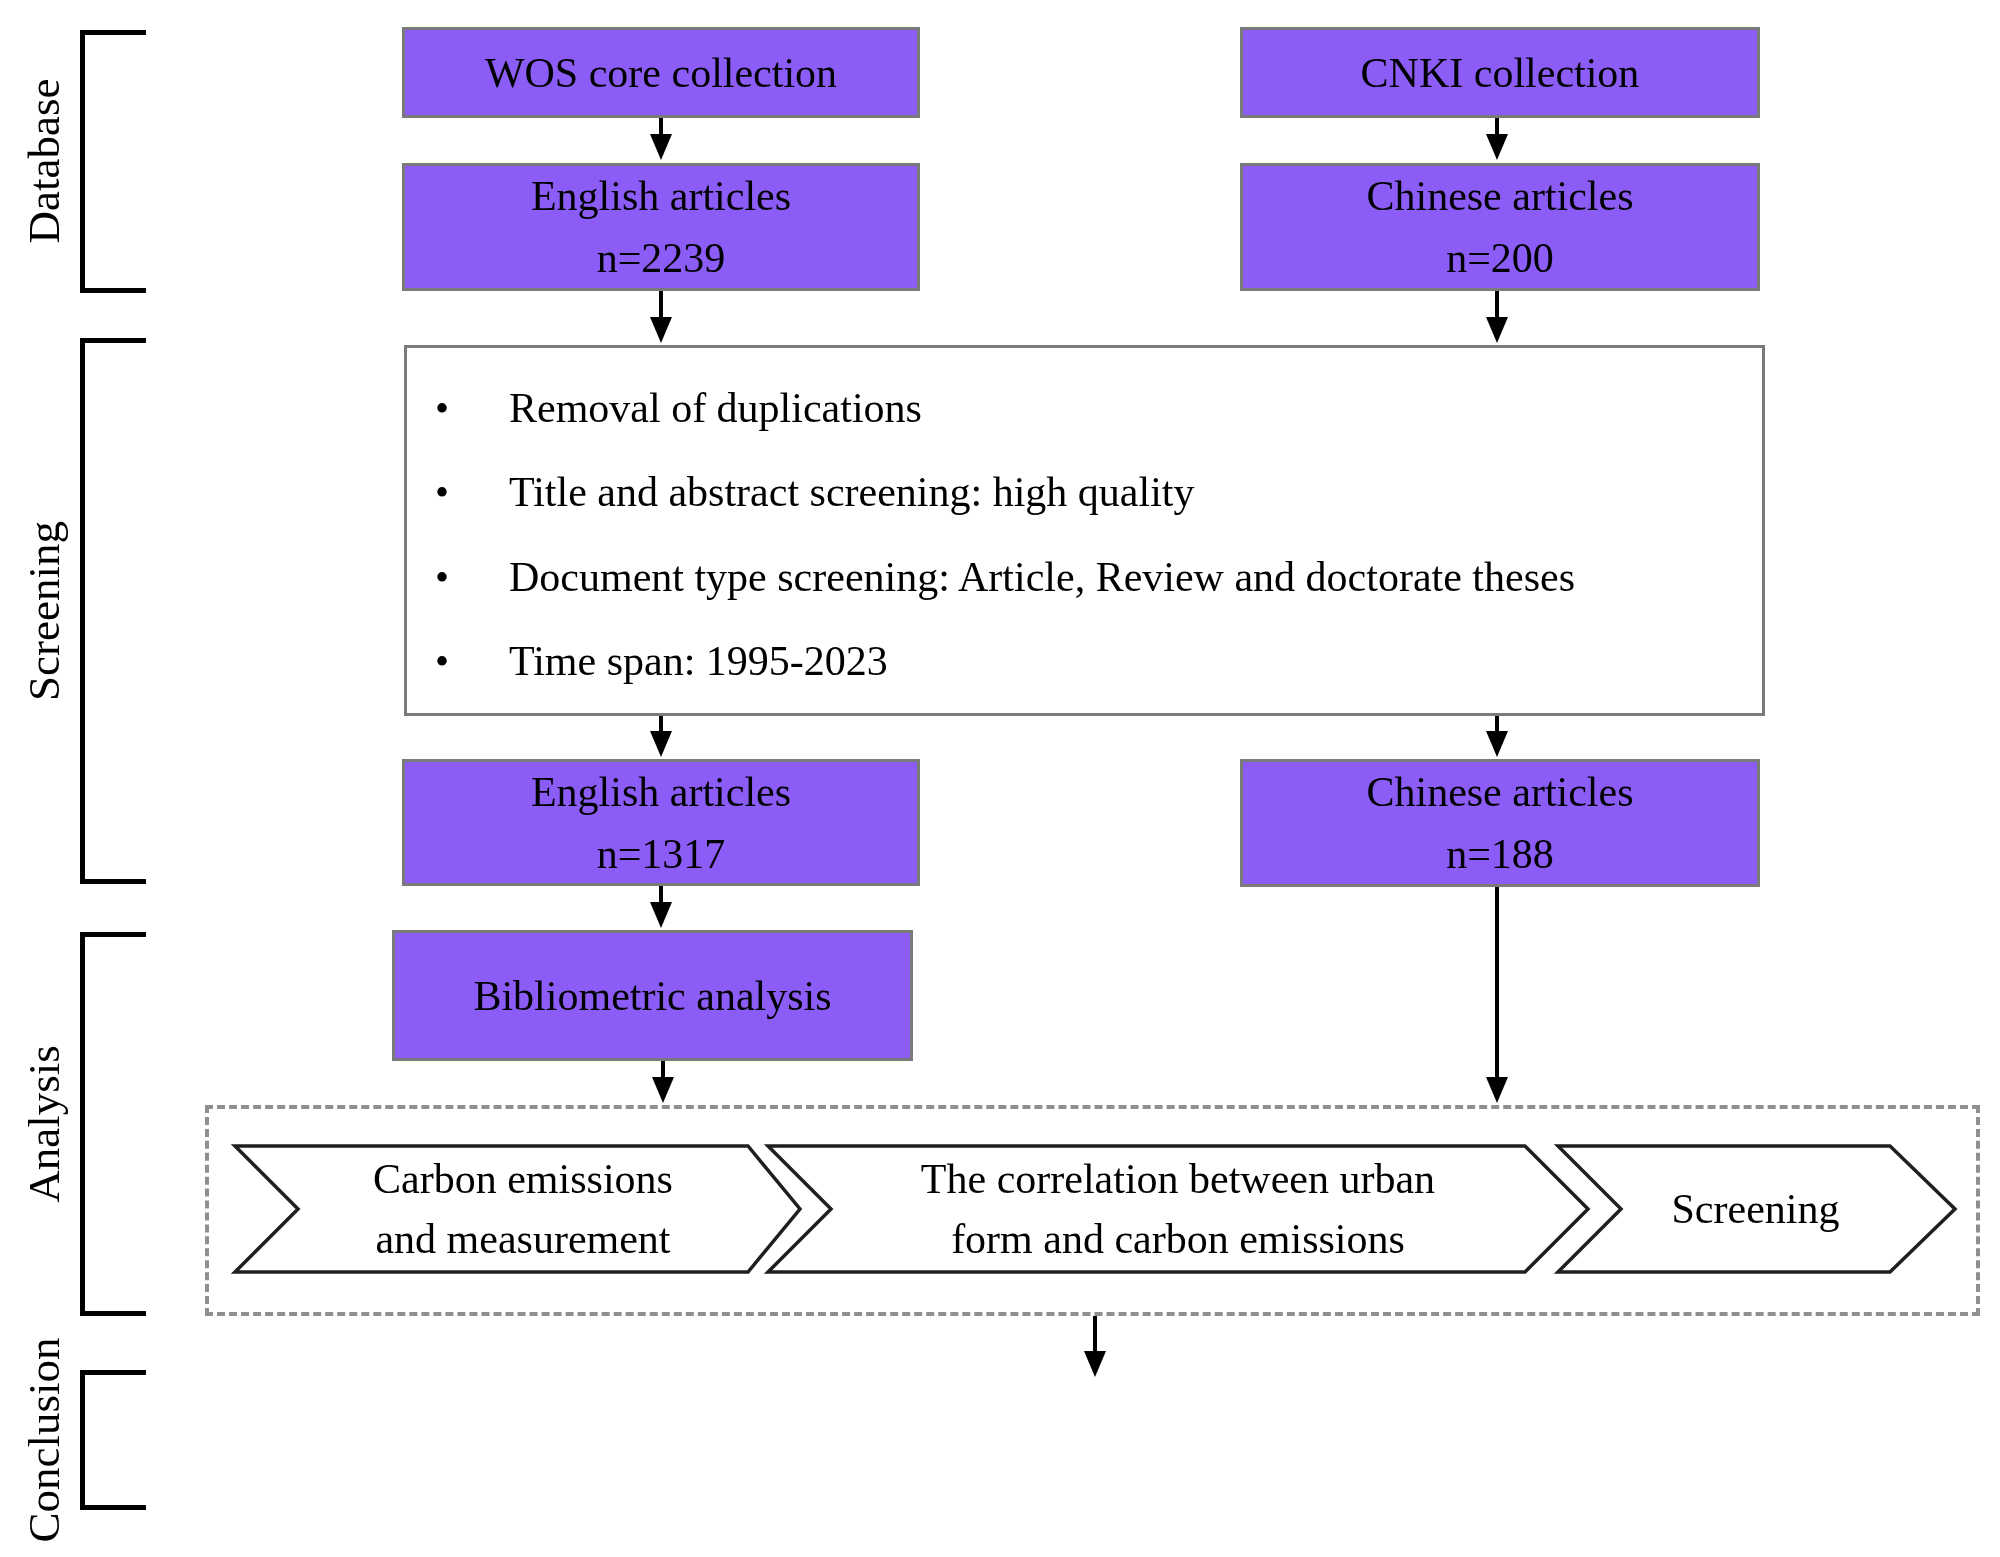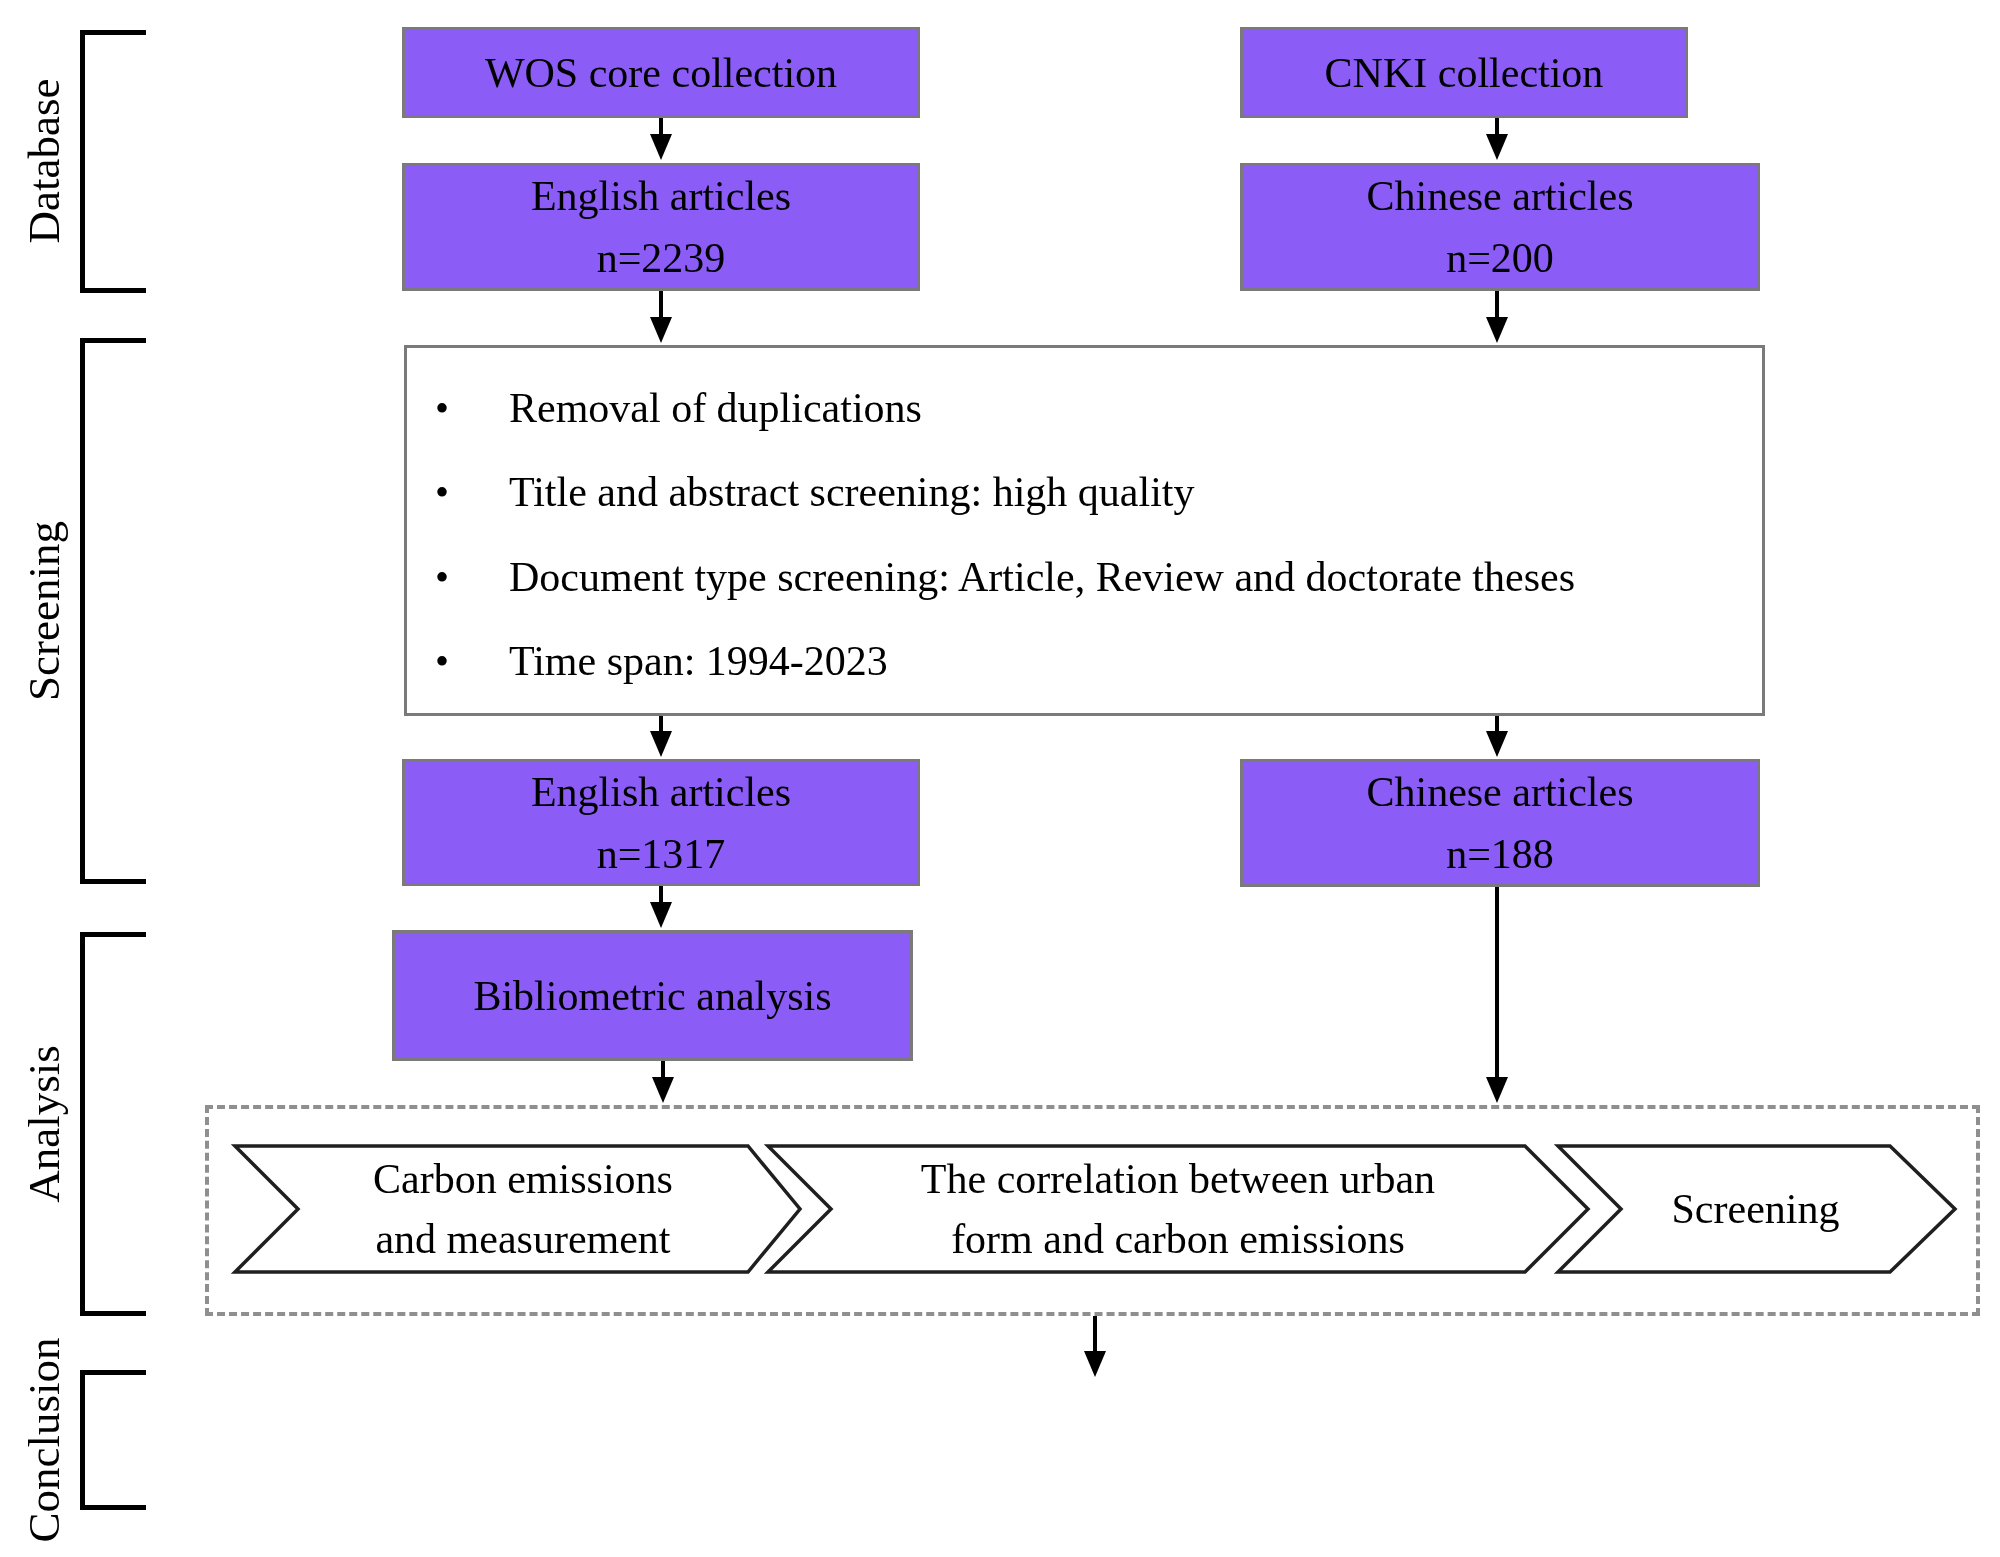--- a/index.html
+++ b/index.html
@@ -48,21 +48,21 @@
     border: 3px solid #7a7a7a;
     display: flex;
     flex-direction: column;
     align-items: center;
     justify-content: center;
     text-align: center;
     font-size: 42px;
     line-height: 62px;
   }
   .box-wos    { left: 402px;  top: 27px;   width: 518px;  height: 91px;  }
-  .box-cnki   { left: 1240px; top: 27px;   width: 448px;  height: 91px;  }
+  .box-cnki   { left: 1240px; top: 27px;   width: 520px;  height: 91px;  }
   .box-eng1   { left: 402px;  top: 163px;  width: 518px;  height: 128px; }
   .box-chi1   { left: 1240px; top: 163px;  width: 520px;  height: 128px; }
   .box-eng2   { left: 402px;  top: 759px;  width: 518px;  height: 127px; }
   .box-chi2   { left: 1240px; top: 759px;  width: 520px;  height: 128px; }
   .box-biblio { left: 392px;  top: 930px;  width: 521px;  height: 131px; }
   .box-concl  { left: 751px;  top: 1379px; width: 692px;  height: 129px; }
 
   
   .box-screening {
     position: absolute;
@@ -153,21 +153,21 @@
     <div class="bullet-row">
       <span class="bullet-glyph">•</span>
       <span class="bullet-text">Title and abstract screening: high quality</span>
     </div>
     <div class="bullet-row">
       <span class="bullet-glyph">•</span>
       <span class="bullet-text">Document type screening: Article, Review and doctorate theses</span>
     </div>
     <div class="bullet-row">
       <span class="bullet-glyph">•</span>
-      <span class="bullet-text">Time span: 1994-2023</span>
+      <span class="bullet-text">Time span: 1995-2023</span>
     </div>
   </div>
 
   <div class="box box-eng2">
     <div>English articles</div>
     <div>n=1317</div>
   </div>
   <div class="box box-chi2">
     <div>Chinese articles</div>
     <div>n=188</div>

